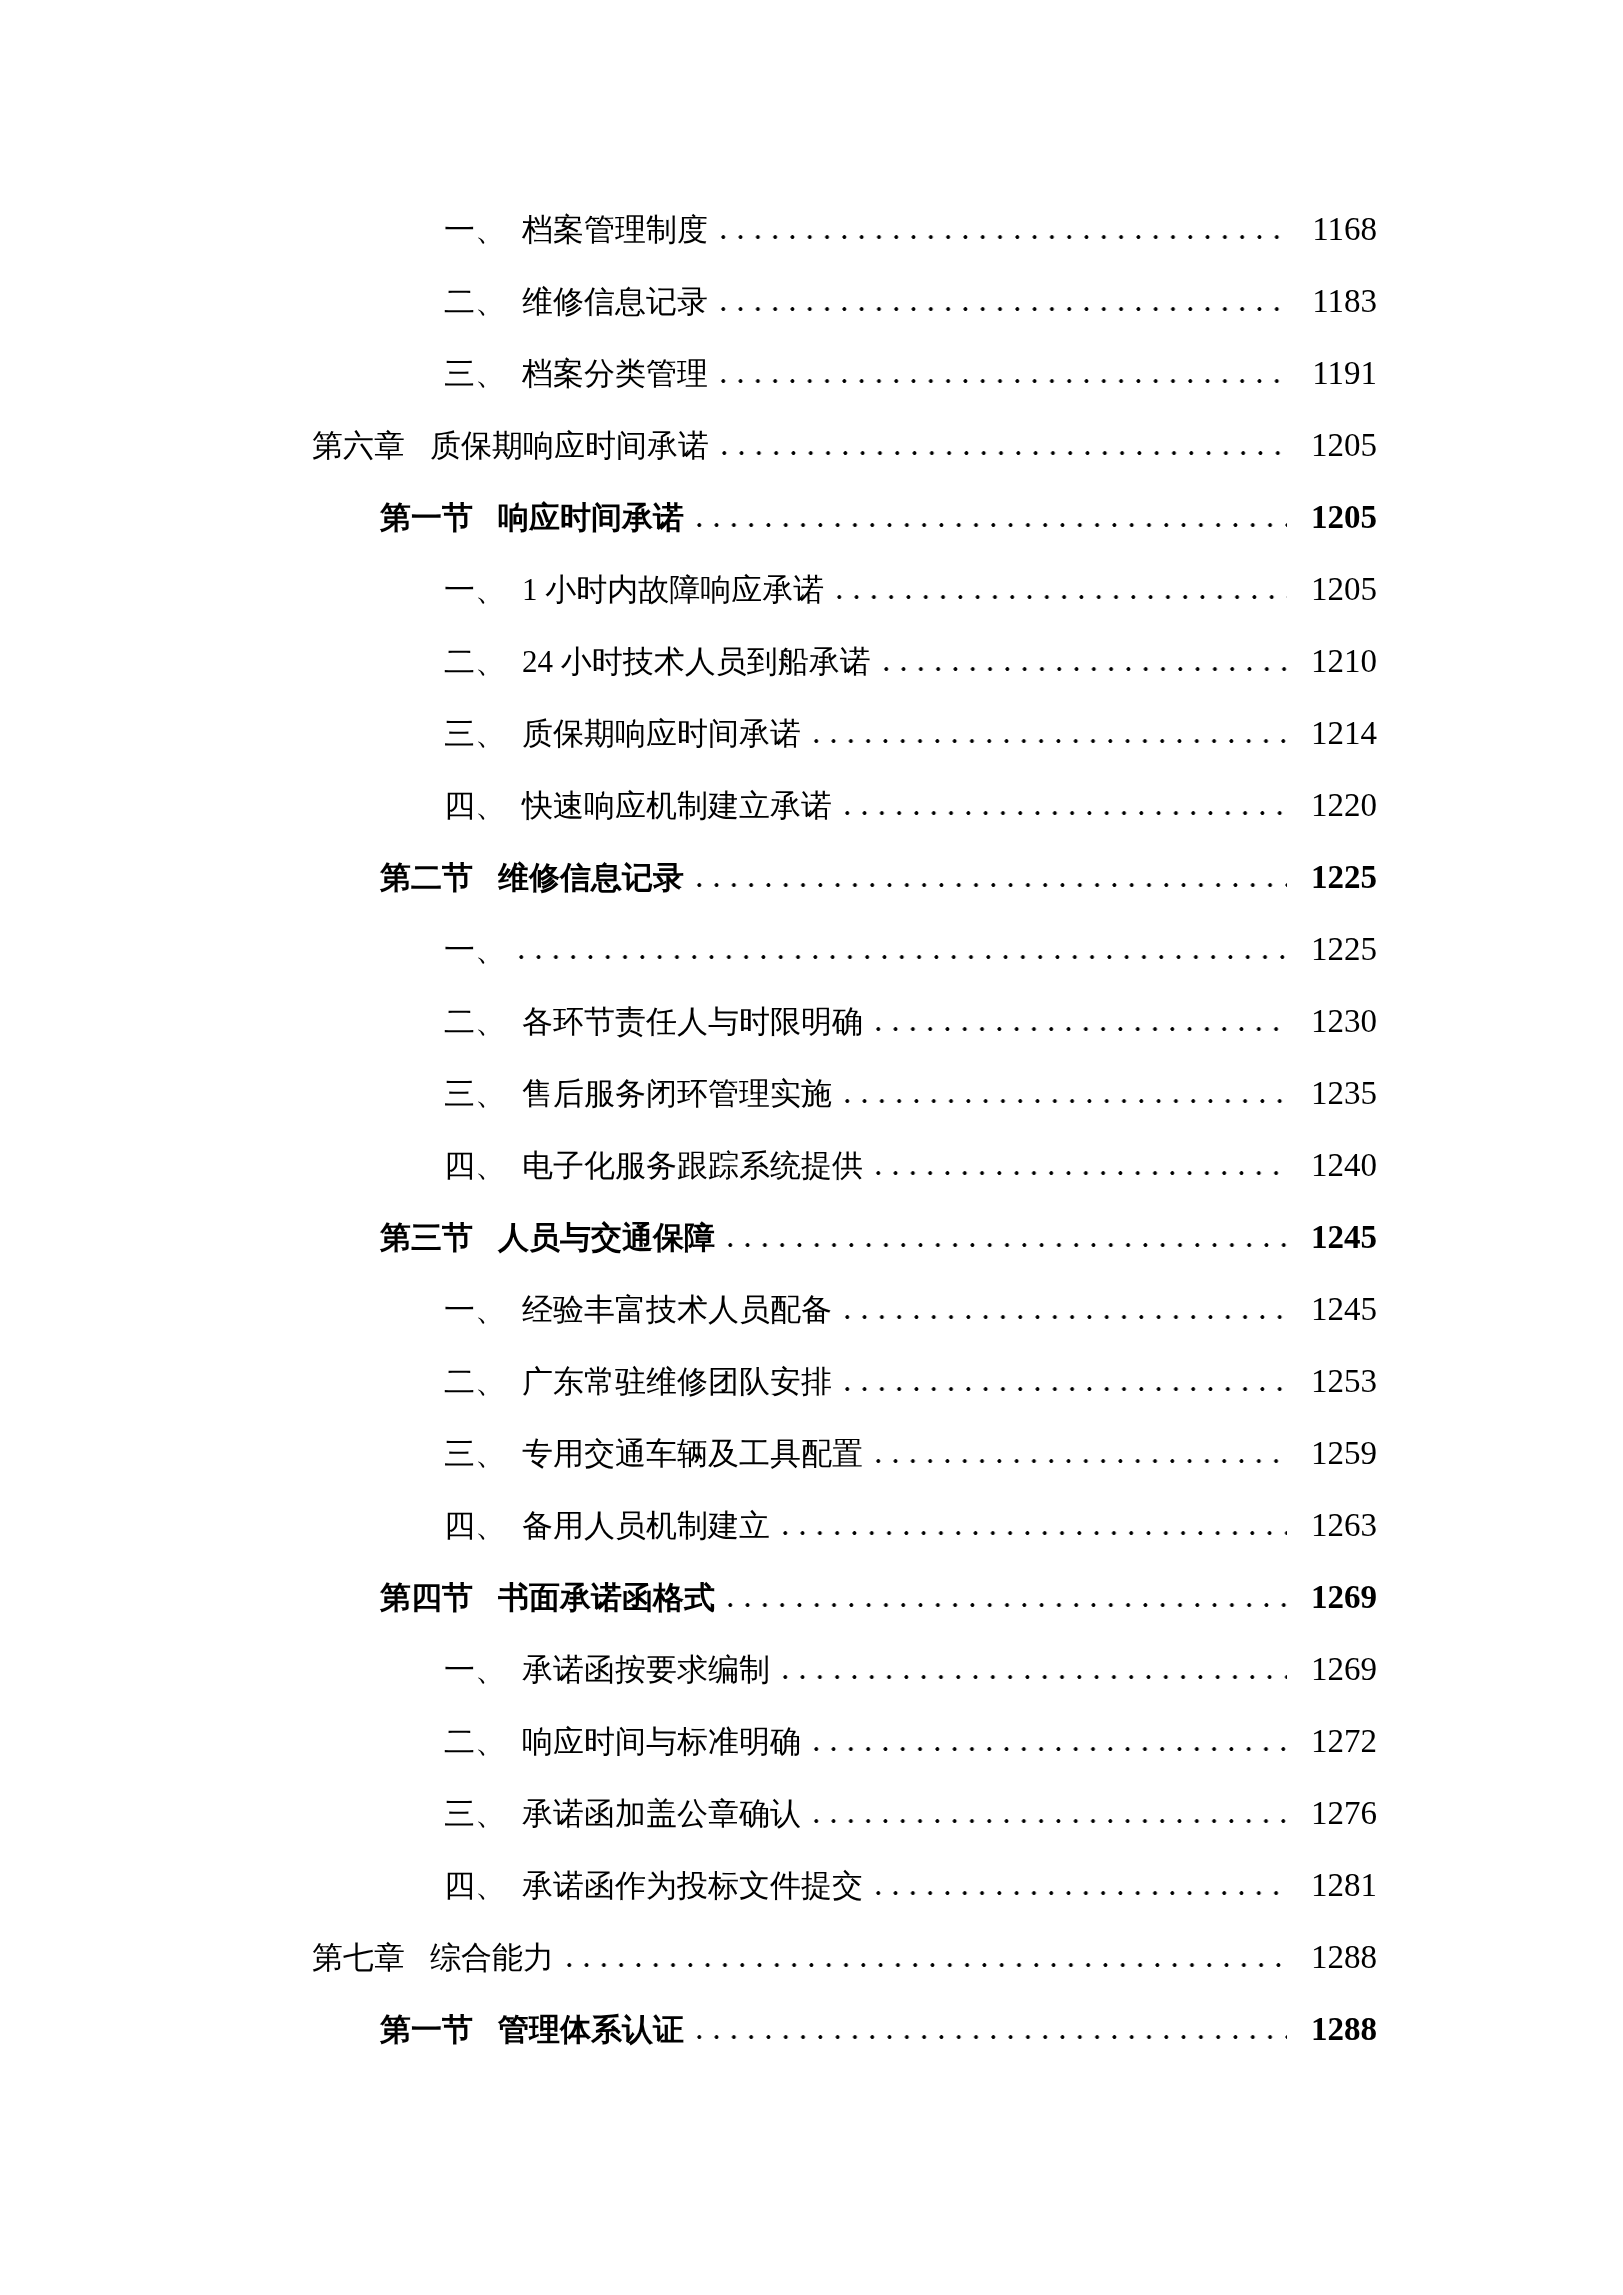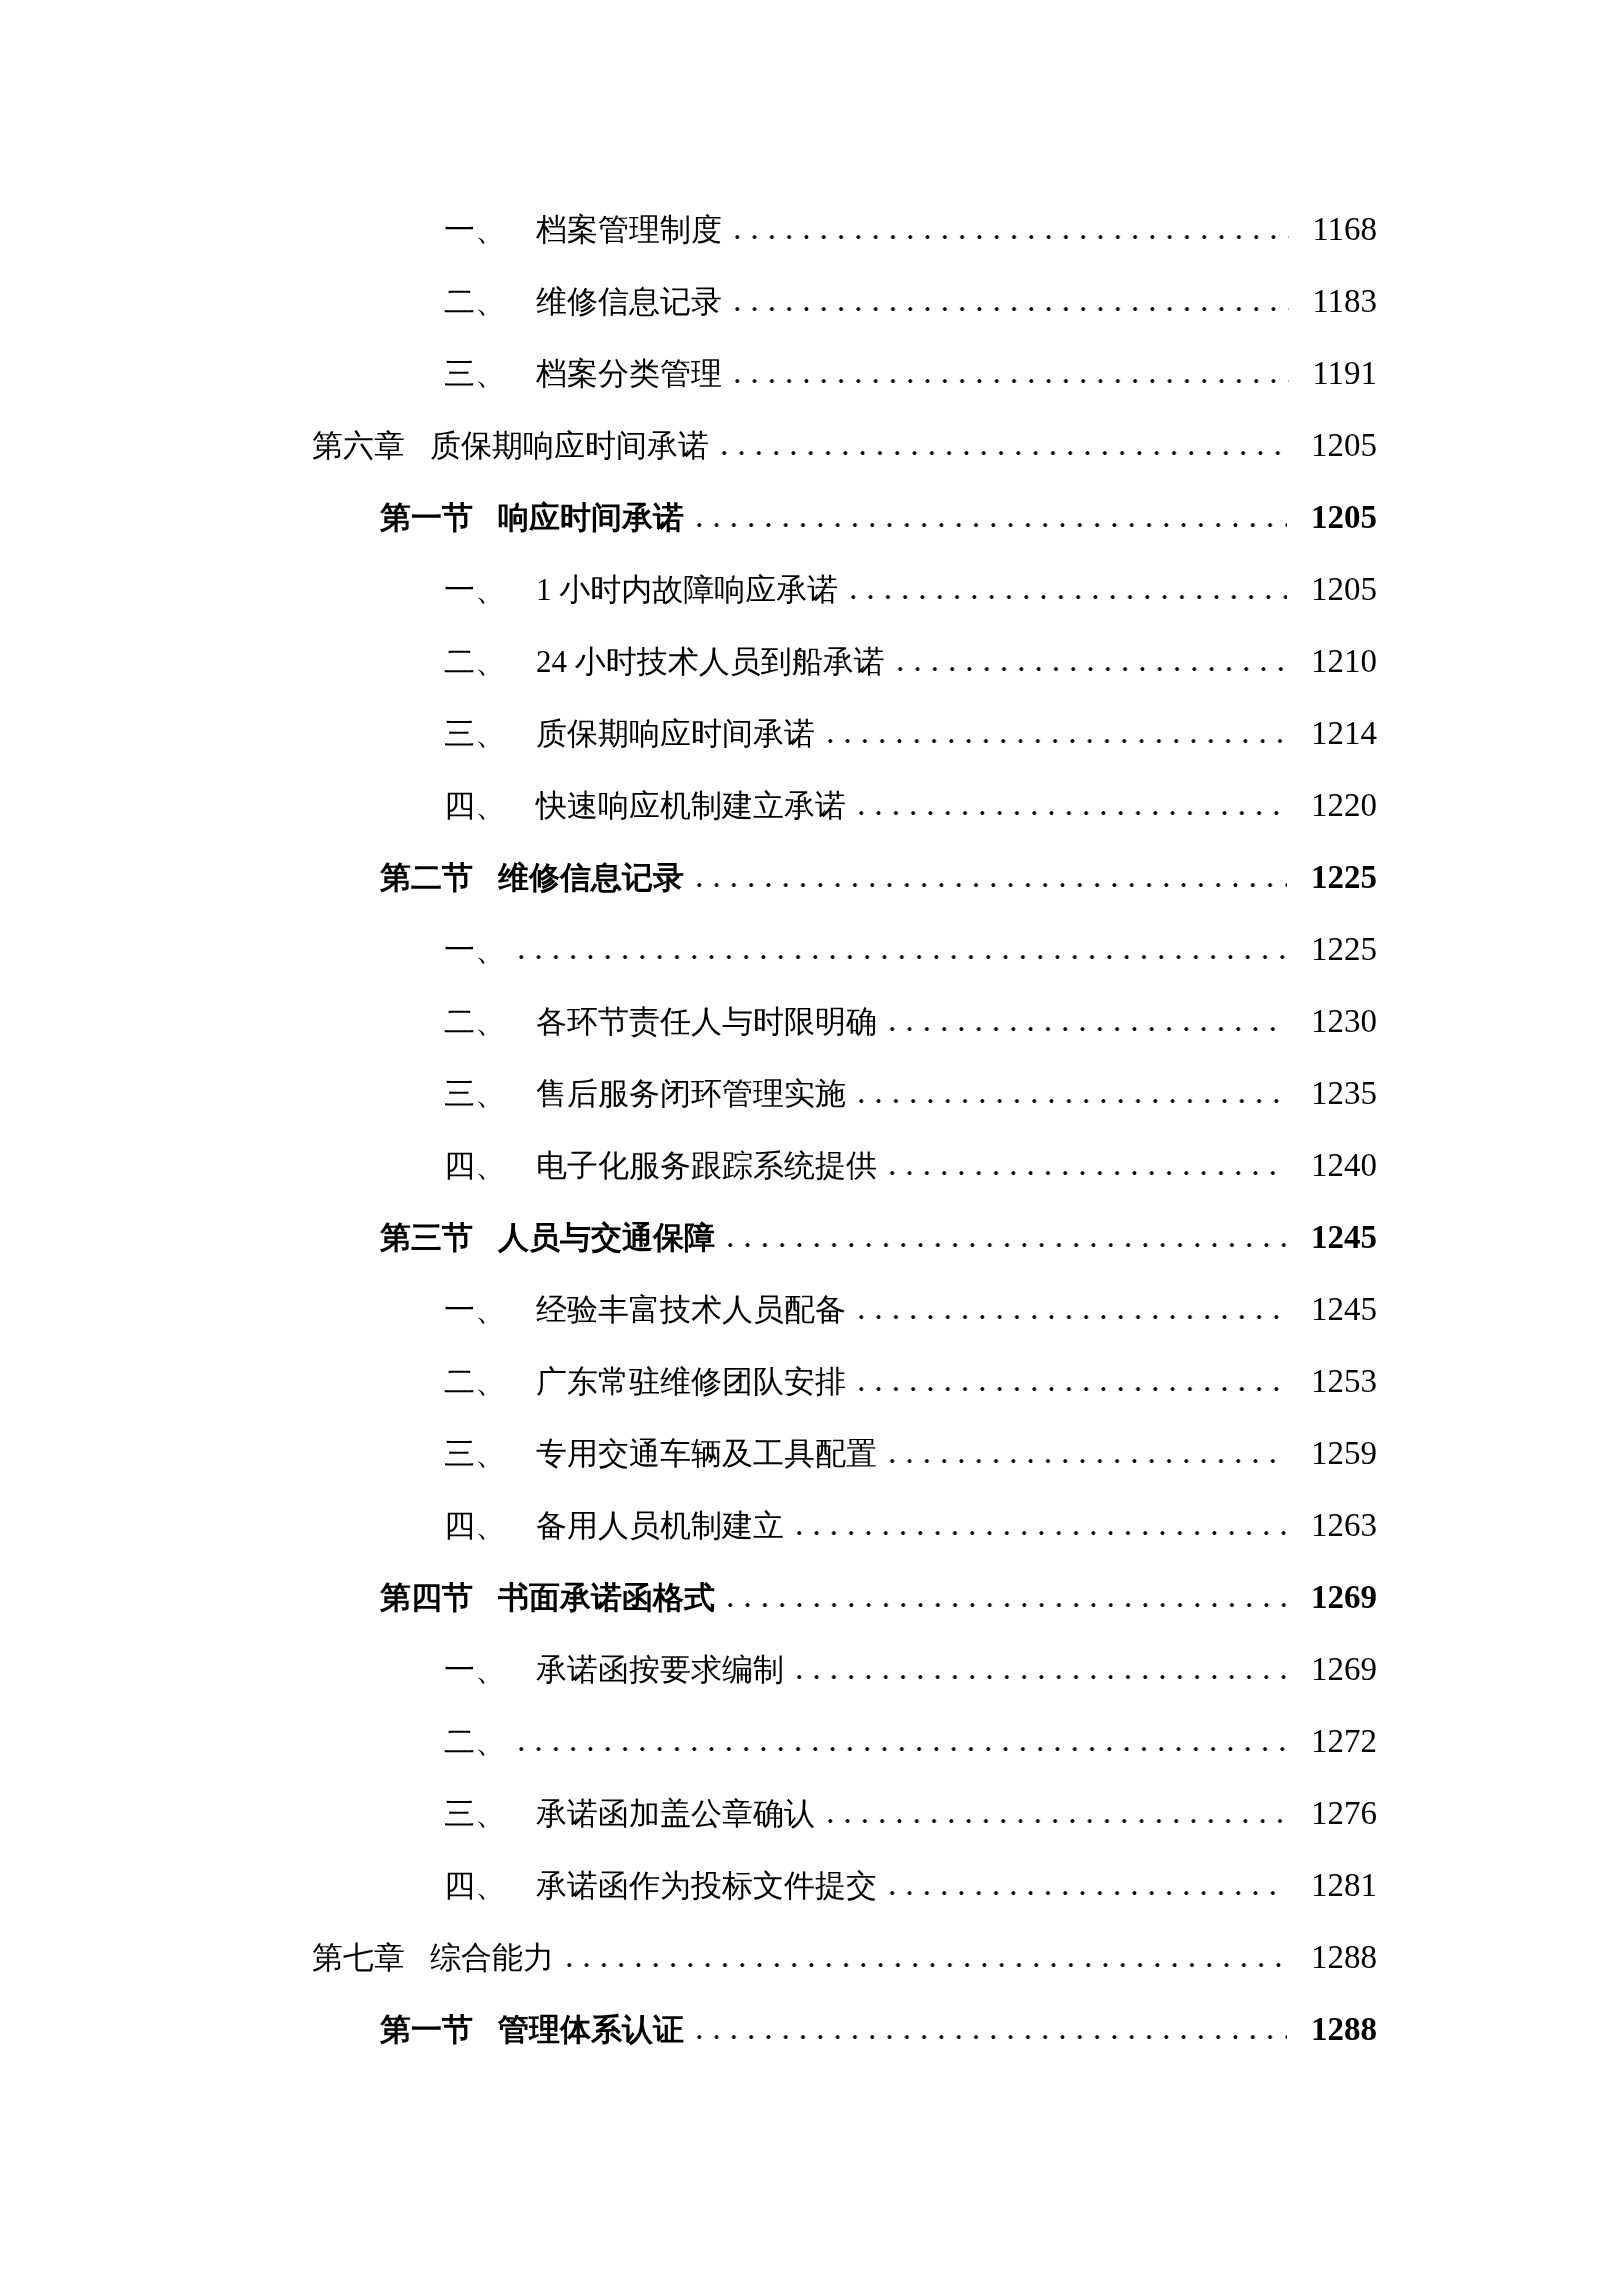--- a/index.html
+++ b/index.html
@@ -29,21 +29,21 @@
     line-height: 72px;
     font-size: 31px;
     padding-right: 246px;
     white-space: pre;
   }
   .lvl-1 { padding-left: 312px; }
   .lvl-2 { padding-left: 380px; font-weight: bold; }
   .lvl-3 { padding-left: 444px; }
   .toc-num { flex: 0 0 auto; }
   .toc-title { flex: 0 0 auto; margin-left: 25px; }
-  .lvl-3 .toc-title { margin-left: 30px; }
+  .lvl-3 .toc-title { margin-left: 16px; }
   .toc-leader {
     flex: 1 1 auto;
     height: 6.5px;
     margin: 0 23.6px 0 11.8px;
     background-image: radial-gradient(circle at 3.3px 3.3px, #000 1.7px, transparent 2.2px);
     background-size: 17.3px 6.5px;
     background-repeat: repeat-x;
     background-position: left bottom;
     min-width: 19.6px;
   }
@@ -72,20 +72,20 @@
       <div class="toc-row lvl-3"><span class="toc-num">二、</span><span class="toc-title">各环节责任人与时限明确</span><span class="toc-leader"></span><span class="toc-page-num">1230</span></div>
       <div class="toc-row lvl-3"><span class="toc-num">三、</span><span class="toc-title">售后服务闭环管理实施</span><span class="toc-leader"></span><span class="toc-page-num">1235</span></div>
       <div class="toc-row lvl-3"><span class="toc-num">四、</span><span class="toc-title">电子化服务跟踪系统提供</span><span class="toc-leader"></span><span class="toc-page-num">1240</span></div>
       <div class="toc-row lvl-2"><span class="toc-num">第三节</span><span class="toc-title">人员与交通保障</span><span class="toc-leader"></span><span class="toc-page-num">1245</span></div>
       <div class="toc-row lvl-3"><span class="toc-num">一、</span><span class="toc-title">经验丰富技术人员配备</span><span class="toc-leader"></span><span class="toc-page-num">1245</span></div>
       <div class="toc-row lvl-3"><span class="toc-num">二、</span><span class="toc-title">广东常驻维修团队安排</span><span class="toc-leader"></span><span class="toc-page-num">1253</span></div>
       <div class="toc-row lvl-3"><span class="toc-num">三、</span><span class="toc-title">专用交通车辆及工具配置</span><span class="toc-leader"></span><span class="toc-page-num">1259</span></div>
       <div class="toc-row lvl-3"><span class="toc-num">四、</span><span class="toc-title">备用人员机制建立</span><span class="toc-leader"></span><span class="toc-page-num">1263</span></div>
       <div class="toc-row lvl-2"><span class="toc-num">第四节</span><span class="toc-title">书面承诺函格式</span><span class="toc-leader"></span><span class="toc-page-num">1269</span></div>
       <div class="toc-row lvl-3"><span class="toc-num">一、</span><span class="toc-title">承诺函按要求编制</span><span class="toc-leader"></span><span class="toc-page-num">1269</span></div>
-      <div class="toc-row lvl-3"><span class="toc-num">二、</span><span class="toc-leader"></span><span class="toc-page-num">1272</span></div>
+      <div class="toc-row lvl-3"><span class="toc-num">二、</span><span class="toc-title">响应时间与标准明确</span><span class="toc-leader"></span><span class="toc-page-num">1272</span></div>
       <div class="toc-row lvl-3"><span class="toc-num">三、</span><span class="toc-title">承诺函加盖公章确认</span><span class="toc-leader"></span><span class="toc-page-num">1276</span></div>
       <div class="toc-row lvl-3"><span class="toc-num">四、</span><span class="toc-title">承诺函作为投标文件提交</span><span class="toc-leader"></span><span class="toc-page-num">1281</span></div>
       <div class="toc-row lvl-1"><span class="toc-num">第七章</span><span class="toc-title">综合能力</span><span class="toc-leader"></span><span class="toc-page-num">1288</span></div>
       <div class="toc-row lvl-2"><span class="toc-num">第一节</span><span class="toc-title">管理体系认证</span><span class="toc-leader"></span><span class="toc-page-num">1288</span></div>
     </div>
 </div>
 
 
 </body></html>

